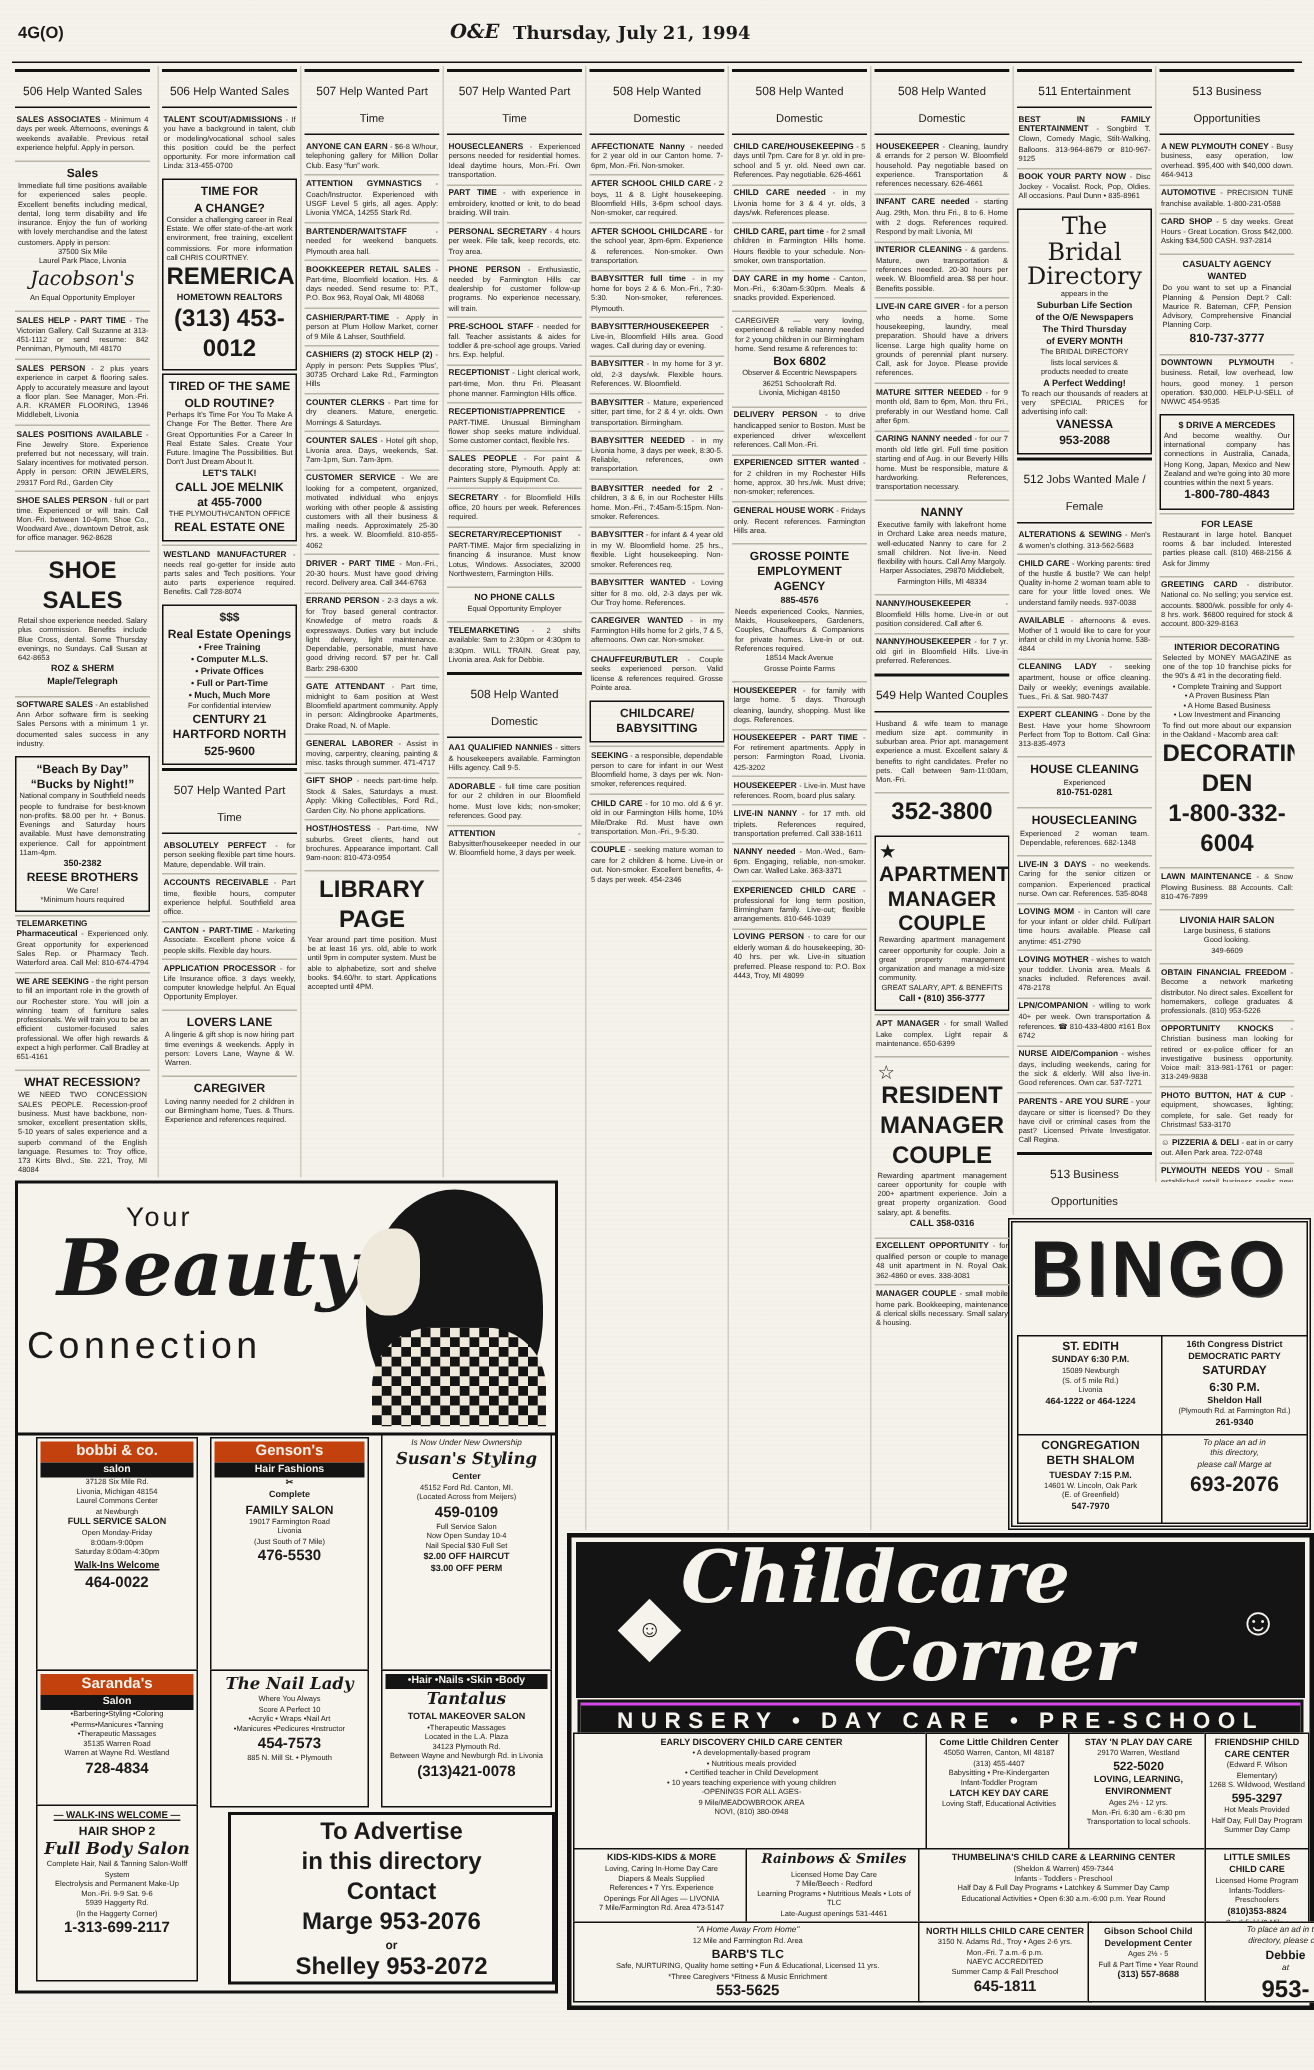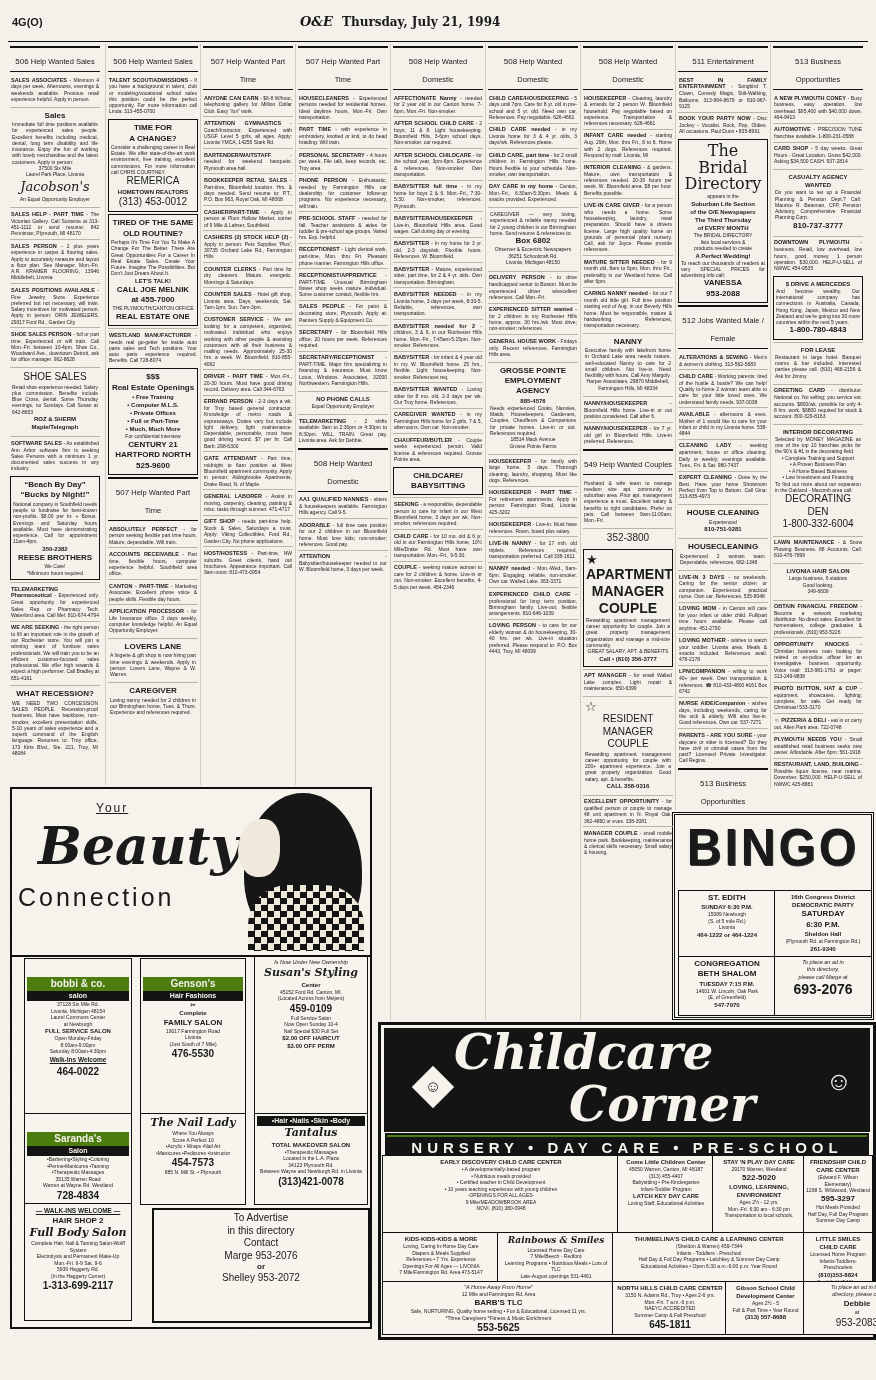--- a/index.html
+++ b/index.html
@@ -21,60 +21,60 @@
   .cad:first-child,.sec+.cad{border-top:none;}
   .lead{font-weight:bold;font-size:5.5px;}
   .panel{margin:2px 0;padding:3px 2px;text-align:center;border-top:1px solid #b9b4a6;}
   .pb{border:1.5px solid #111;}
   .ln{margin:0 auto;}
   .xs{font-size:5px;line-height:1.3;}
   .xsi{font-size:5.5px;font-style:italic;line-height:1.35;}
   .xsj{font-size:5px;line-height:1.25;text-align:justify;}
   .s{font-size:6px;font-weight:bold;line-height:1.35;}
   .m{font-size:8px;font-weight:bold;line-height:1.3;}
-  .l{font-size:10px;font-weight:normal;line-height:1.25;}
+  .l{font-size:16px;font-weight:bold;line-height:1.25;}
   .l2{font-family:"DejaVu Serif",serif;font-size:16px;line-height:1.05;}
   .xl{font-size:14px;font-weight:bold;line-height:1.2;}
   .sc{font-family:"DejaVu Serif",serif;font-style:italic;font-size:13px;line-height:1.4;}
   .scr{font-family:"DejaVu Serif",serif;font-style:italic;font-weight:bold;font-size:11px;line-height:1.3;}
   .scr2{font-family:"DejaVu Serif",serif;font-style:italic;font-weight:bold;font-size:9px;line-height:1.3;}
-  .inv{background:#4d7c0f;color:#f4f2ea;font-weight:bold;font-size:10px;padding:1px 0;line-height:1.2;margin-top:16px;}
+  .inv{background:#c2410c;color:#f4f2ea;font-weight:bold;font-size:10px;padding:1px 0;line-height:1.2;}
   .inv2{background:#141414;color:#f4f2ea;font-weight:bold;font-size:7px;padding:1px 0;line-height:1.2;}
   .ph{font-size:10px;font-weight:bold;line-height:1.3;}
   .ul{font-size:6.5px;font-weight:bold;text-decoration:underline;line-height:1.5;}
   .star{font-size:13px;text-align:left;line-height:1;}
   
   .abox{position:absolute;overflow:hidden;text-align:center;padding:2px;background:#f6f4ec;}
   .b1{border:1.5px solid #111;}
   .b2{border:2.5px solid #111;}
   
   .beauty-frame{position:absolute;left:10px;top:787px;width:358px;height:538px;border:2.5px solid #111;background:#f5f3eb;}
   .beauty-art{position:relative;height:166px;border-bottom:2px solid #111;overflow:hidden;}
-  .b-your{position:absolute;left:84px;top:12px;font-size:12px;letter-spacing:2px;text-decoration:underline;}
+  .b-your{position:absolute;left:72px;top:12px;font-size:18px;letter-spacing:2px;}
   .b-script{position:absolute;left:26px;top:26px;font-family:"DejaVu Serif",serif;font-style:italic;font-weight:bold;font-size:52px;}
   .b-conn{position:absolute;left:6px;top:94px;font-size:25px;letter-spacing:3px;}
   .b-woman{position:absolute;right:6px;top:4px;width:150px;height:158px;}
   .bw-hair{position:absolute;right:2px;top:0;width:118px;height:156px;background:#161616;border-radius:50% 50% 46% 46%;}
   .bw-face{position:absolute;right:84px;top:26px;width:42px;height:58px;background:#efe9dc;border-radius:60% 40% 50% 50%;}
   .bw-shawl{position:absolute;right:0;bottom:0;width:116px;height:66px;border-radius:40px 40px 0 0;
     background:repeating-conic-gradient(#141414 0% 25%,#efe9dc 0% 50%);background-size:13px 13px;}
   
   .bingo-frame{position:absolute;left:672px;top:812px;width:196px;height:202px;border:3px double #111;background:#f5f3eb;}
   .bingo-title{position:absolute;top:2px;left:0;width:100%;text-align:center;font-weight:bold;font-size:48px;letter-spacing:3px;transform:scaleY(1.08);transform-origin:top;
     text-shadow:1px 1px 0 #333;}
   
   .cc-frame{position:absolute;left:378px;top:1022px;width:492px;height:312px;border:3px solid #111;background:#f5f3eb;}
   .cc-black{position:relative;margin:3px;height:104px;background:#141414;color:#f5f3eb;overflow:hidden;}
   .cc-t1{position:absolute;left:70px;top:-4px;font-family:"DejaVu Serif",serif;font-style:italic;font-weight:bold;font-size:48px;}
   .cc-t2{position:absolute;left:185px;top:48px;font-family:"DejaVu Serif",serif;font-style:italic;font-weight:bold;font-size:48px;}
   .cc-kite{position:absolute;left:34px;top:44px;width:30px;height:30px;background:#f5f3eb;transform:rotate(45deg);color:#141414;font-size:16px;line-height:30px;text-align:center;}
   .cc-kite span{display:inline-block;transform:rotate(-45deg);}
   .cc-clown{position:absolute;right:18px;top:38px;font-size:26px;color:#f5f3eb;}
   .cc-spark{position:absolute;left:150px;top:16px;font-size:13px;color:#f5f3eb;}
-  .cc-bar{margin:0 6px;background:#141414;color:#f5f3eb;font-weight:bold;font-size:15px;letter-spacing:5px;text-align:center;padding:2px 0;border-top:2px solid #4d7c0f;border-bottom:2px solid #f5f3eb;outline:2px solid #141414;}
+  .cc-bar{margin:0 6px;background:#141414;color:#f5f3eb;font-weight:bold;font-size:15px;letter-spacing:5px;text-align:center;padding:2px 0;border-top:2px solid #d946ef;border-bottom:2px solid #f5f3eb;outline:2px solid #141414;}
 </style>
 </head>
 <body>
 
 <div class="page" id="page">
   <div class="pg-header">
     <span class="pg-no">4G(O)</span>
     <span class="masthead">O&amp;E</span>
     <span class="pg-date">Thursday, July 21, 1994</span>
   </div>
@@ -204,20 +204,24 @@
       <div class="cad"><span class="lead">CASHIERS (2) STOCK HELP (2)</span> - <span>Apply in person: Pets Supplies 'Plus', 30735 Orchard Lake Rd., Farmington Hills</span></div>
       <div class="cad"><span class="lead">COUNTER CLERKS</span> - <span>Part time for dry cleaners. Mature, energetic. Mornings &amp; Saturdays.</span></div>
       <div class="cad"><span class="lead">COUNTER SALES</span> - <span>Hotel gift shop, Livonia area. Days, weekends, Sat. 7am-1pm, Sun. 7am-3pm.</span></div>
       <div class="cad"><span class="lead">CUSTOMER SERVICE</span> - <span>We are looking for a competent, organized, motivated individual who enjoys working with other people &amp; assisting customers with all their business &amp; mailing needs. Approximately 25-30 hrs. a week. W. Bloomfield. 810-855-4062</span></div>
       <div class="cad"><span class="lead">DRIVER - PART TIME</span> - <span>Mon.-Fri., 20-30 hours. Must have good driving record. Delivery area. Call 344-6763</span></div>
       <div class="cad"><span class="lead">ERRAND PERSON</span> - <span>2-3 days a wk. for Troy based general contractor. Knowledge of metro roads &amp; expressways. Duties vary but include light delivery, light maintenance. Dependable, personable, must have good driving record. $7 per hr. Call Barb: 298-6300</span></div>
       <div class="cad"><span class="lead">GATE ATTENDANT</span> - <span>Part time, midnight to 6am position at West Bloomfield apartment community. Apply in person: Aldingbrooke Apartments, Drake Road, N. of Maple.</span></div>
       <div class="cad"><span class="lead">GENERAL LABORER</span> - <span>Assist in moving, carpentry, cleaning, painting &amp; misc. tasks through summer. 471-4717</span></div>
       <div class="cad"><span class="lead">GIFT SHOP</span> - <span>needs part-time help. Stock &amp; Sales, Saturdays a must. Apply: Viking Collectibles, Ford Rd., Garden City. No phone applications.</span></div>
       <div class="cad"><span class="lead">HOST/HOSTESS</span> - <span>Part-time, NW suburbs. Greet clients, hand out brochures. Appearance important. Call 9am-noon: 810-473-0954</span></div>
+      <div class="panel">
+        <div class="ln l">LIBRARY PAGE</div>
+        <div class="ln xsj">Year around part time position. Must be at least 16 yrs. old, able to work until 9pm in computer system. Must be able to alphabetize, sort and shelve books. $4.60/hr. to start. Applications accepted until 4PM.</div>
+      </div>
     </div>
     <div class="col rl" style="left: 295px; top: 44px; width: 90px; height: 741px;">
       <div class="sec"><span class="sec-num">507</span><span class="sec-lab"> Help Wanted Part Time</span></div>
       <div class="cad"><span class="lead">HOUSECLEANERS</span> - <span>Experienced persons needed for residential homes. Ideal daytime hours, Mon.-Fri. Own transportation.</span></div>
       <div class="cad"><span class="lead">PART TIME</span> - <span>with experience in embroidery, knotted or knit, to do bead braiding. Will train.</span></div>
       <div class="cad"><span class="lead">PERSONAL SECRETARY</span> - <span>4 hours per week. File talk, keep records, etc. Troy area.</span></div>
       <div class="cad"><span class="lead">PHONE PERSON</span> - <span>Enthusiastic, needed by Farmington Hills car dealership for customer follow-up programs. No experience necessary, will train.</span></div>
       <div class="cad"><span class="lead">PRE-SCHOOL STAFF</span> - <span>needed for fall. Teacher assistants &amp; aides for toddler &amp; pre-school age groups. Varied hrs. Exp. helpful.</span></div>
       <div class="cad"><span class="lead">RECEPTIONIST</span> - <span>Light clerical work, part-time, Mon. thru Fri. Pleasant phone manner. Farmington Hills office.</span></div>
       <div class="cad"><span class="lead">RECEPTIONIST/APPRENTICE</span> - <span>PART-TIME. Unusual Birmingham flower shop seeks mature individual. Some customer contact, flexible hrs.</span></div>

